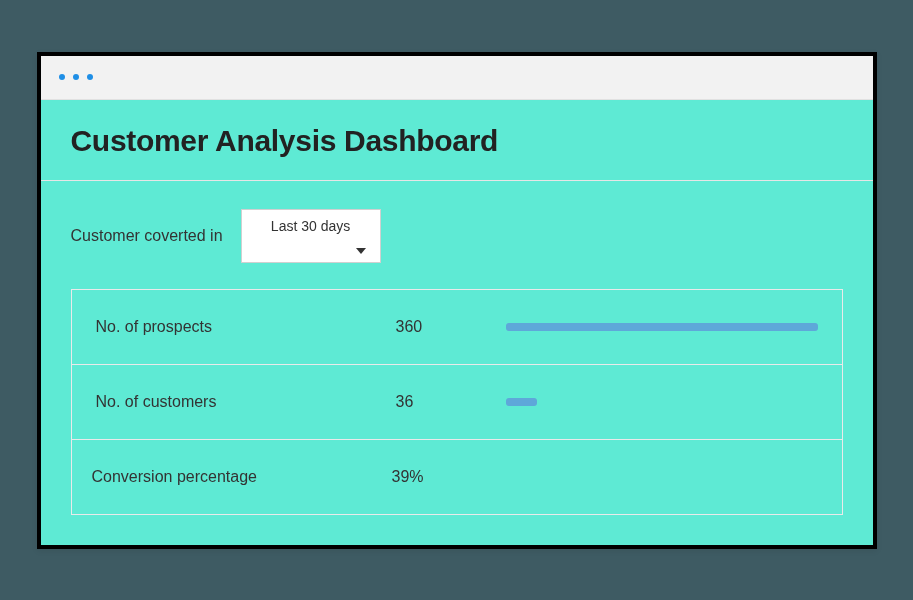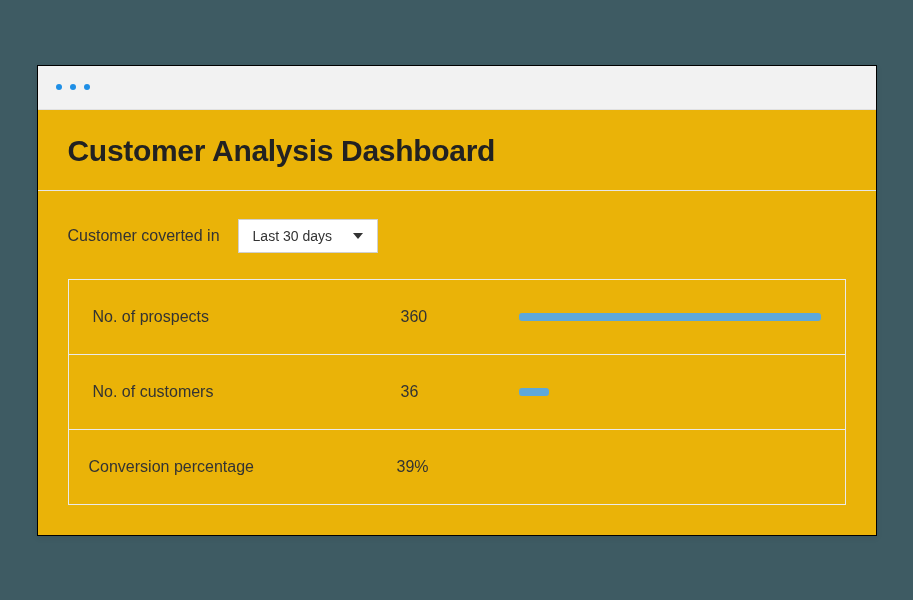--- a/index.html
+++ b/index.html
@@ -7,22 +7,22 @@
       font-family: -apple-system, BlinkMacSystemFont, "Segoe UI", Helvetica, Arial, sans-serif;
       background: #3e5b63;
       width: 913px;
       height: 600px;
       display: flex;
       align-items: center;
       justify-content: center;
     }
     .window {
       width: 840px;
-      background: #eab308;
-      border: 1px solid #000000;
+      background: #5eead4;
+      border: 4px solid #000000;
       box-shadow: 0 2px 6px rgba(0,0,0,0.08);
     }
     .titlebar {
       height: 44px;
       background: #f2f2f2;
       border-bottom: 1px solid #e1e1e1;
       display: flex;
       align-items: center;
       padding: 0 18px;
     }
@@ -55,20 +55,21 @@
       border: 1px solid #d0d0d0;
       padding: 8px 14px;
       font-size: 14px;
       color: #333;
       background: #fff;
       display: inline-flex;
       align-items: center;
       gap: 14px;
       cursor: pointer;
       min-width: 140px;
+      flex-direction: column;
     }
     .select .caret {
       margin-left: auto;
       width: 0; height: 0;
       border-left: 5px solid transparent;
       border-right: 5px solid transparent;
       border-top: 6px solid #333;
     }
     .btn-show {
       background: #f78c1f;
@@ -90,21 +91,20 @@
     }
     .table {
       margin: 0 30px 30px 30px;
       border: 1px solid #eaeaea;
     }
     .row {
       display: flex;
       align-items: center;
       padding: 28px 24px;
       border-bottom: 1px solid #eaeaea;
-      gap: 8px;
     }
     .row:last-child { border-bottom: none; padding-left: 20px; }
     .label-cell {
       width: 300px;
       font-size: 16px;
       color: #333;
     }
     .value-cell {
       width: 110px;
       font-size: 16px;

